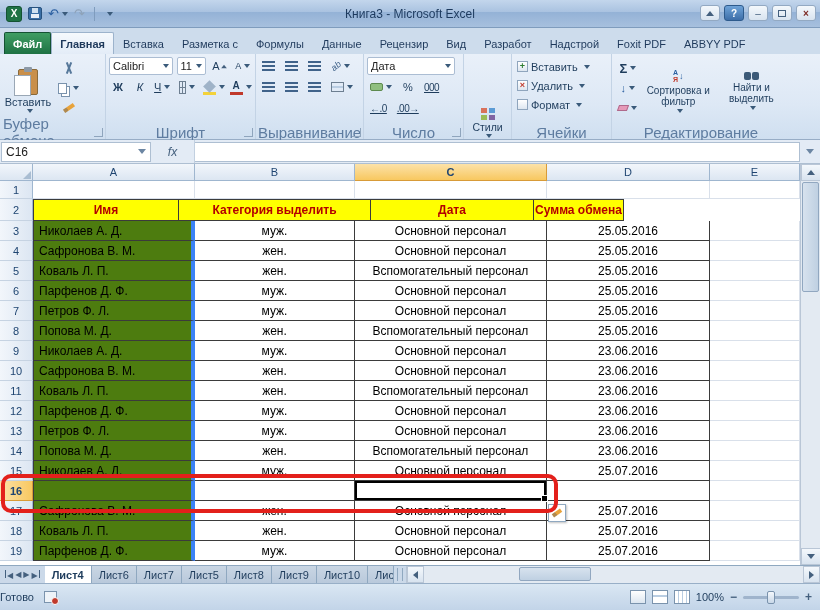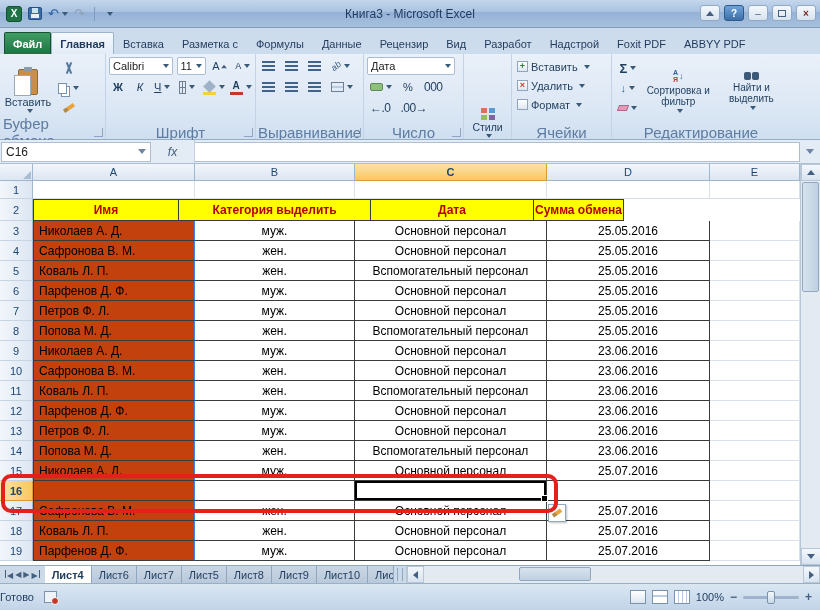--- a/index.html
+++ b/index.html
@@ -67,21 +67,21 @@
   .ic-bold{font-weight:bold;} .ic-italic{font-style:italic;} .ic-under{text-decoration:underline;}
   .ic-borders{width:13px;height:13px;border:1px solid #6d7f91;
     background:linear-gradient(#6d7f91,#6d7f91) 50% 0/1px 100% no-repeat,linear-gradient(#6d7f91,#6d7f91) 0 50%/100% 1px no-repeat;}
   .colstack{display:flex;flex-direction:column;align-items:center;gap:1px;}
   .ic-bucket{width:9px;height:9px;background:#9fb3c8;transform:rotate(45deg);margin-top:2px;}
   .cbar{width:13px;height:3px;}
   .ic-lines{width:13px;height:10px;background:repeating-linear-gradient(to bottom,#40638a 0 2px,transparent 2px 4px);}
   .ic-ab{display:inline-block;transform:rotate(-40deg);font-size:9px;color:#40638a;font-style:italic;}
   .ic-merge{width:13px;height:10px;border:1px solid #6d7f91;background:linear-gradient(#b9cde2,#b9cde2) 0 50%/100% 2px no-repeat;}
   .ic-bill{width:13px;height:8px;background:#8fbf7f;border:1px solid #5d8a4f;border-radius:2px;}
-  .tinytxt{font-size:12px;color:#1e3c5c;letter-spacing:-0.5px;}
+  .tinytxt{font-size:10px;color:#1e3c5c;letter-spacing:-0.5px;text-decoration:underline;}
   .ic-styles{width:14px;height:12px;background:
       linear-gradient(#d9725b,#d9725b) 0 0/6px 5px no-repeat,
       linear-gradient(#5b9bd5,#5b9bd5) 8px 0/6px 5px no-repeat,
       linear-gradient(#9bbb59,#9bbb59) 0 7px/6px 5px no-repeat,
       linear-gradient(#8064a2,#8064a2) 8px 7px/6px 5px no-repeat;}
   .cellbtn{display:flex;align-items:center;gap:3px;height:19px;font-size:11px;color:#1e3c5c;padding:0 2px;}
   .sqico{width:11px;height:11px;border:1px solid #8fa5bd;background:linear-gradient(#fff,#dde6f0);
     display:flex;align-items:center;justify-content:center;font-size:9px;font-weight:bold;line-height:1;}
   .plus{color:#2e7d32;} .times{color:#c0392b;}
   .ic-eraser{width:10px;height:6px;background:#e59ab8;border:1px solid #b06a8c;transform:skewX(-20deg);}
@@ -114,21 +114,21 @@
     background:linear-gradient(#f2f6fb,#dce6f2);border-right:1px solid #9fb6cf;border-bottom:1px solid #9fb6cf;}
   .colh.sel{background:linear-gradient(#fce2a9,#f8c860);border-color:#d89b38;font-weight:bold;}
   .grow{display:flex;}
   .rowh{width:33px;display:flex;align-items:center;justify-content:center;font-size:11px;color:#1f4571;
     background:linear-gradient(90deg,#f2f6fb,#dce6f2);border-right:1px solid #9fb6cf;border-bottom:1px solid #c6d3e2;}
   .rowh.sel{background:linear-gradient(90deg,#fce2a9,#f8c860);border-color:#d89b38;font-weight:bold;}
   .cell{border-right:1px solid #d9e0ea;border-bottom:1px solid #d9e0ea;background:#fff;font-size:12px;color:#000;
     display:flex;align-items:center;padding-left:5px;white-space:nowrap;overflow:hidden;}
   .cell.center{justify-content:center;padding-left:0;}
   .cell.tbl{border-right:1px solid #3b3b3b;border-bottom:1px solid #3b3b3b;}
-  .cell.green{background:#c2410c;border-right:1px solid #3b82f6;border-bottom:1px solid #3b3b3b;}
+  .cell.green{background:#4d7c0f;border-right:4px solid #3b82f6;border-bottom:1px solid #3b3b3b;}
   .cell.yellow{background:#ffff00;color:#b30000;font-weight:bold;border-right:1px solid #3b3b3b;border-bottom:1px solid #3b3b3b;}
   .cell.topb{border-top:1px solid #3b3b3b;}
   .cell.lb{border-left:1px solid #3b3b3b;}
   .cell.active{box-shadow:inset 0 0 0 2px #000;position:relative;z-index:5;overflow:visible;}
   .cell.active::after{content:"";position:absolute;right:-2px;bottom:-2px;width:5px;height:5px;background:#000;border:1px solid #fff;}
 
   
   .vsb{position:absolute;right:0;top:0;width:20px;height:401px;background:#e3eaf2;border-left:1px solid #b9c6d6;}
   .vbtn{position:absolute;left:0;width:20px;height:17px;background:linear-gradient(#f4f8fc,#d8e3ef);border:1px solid #b9c6d6;
     display:flex;align-items:center;justify-content:center;}

